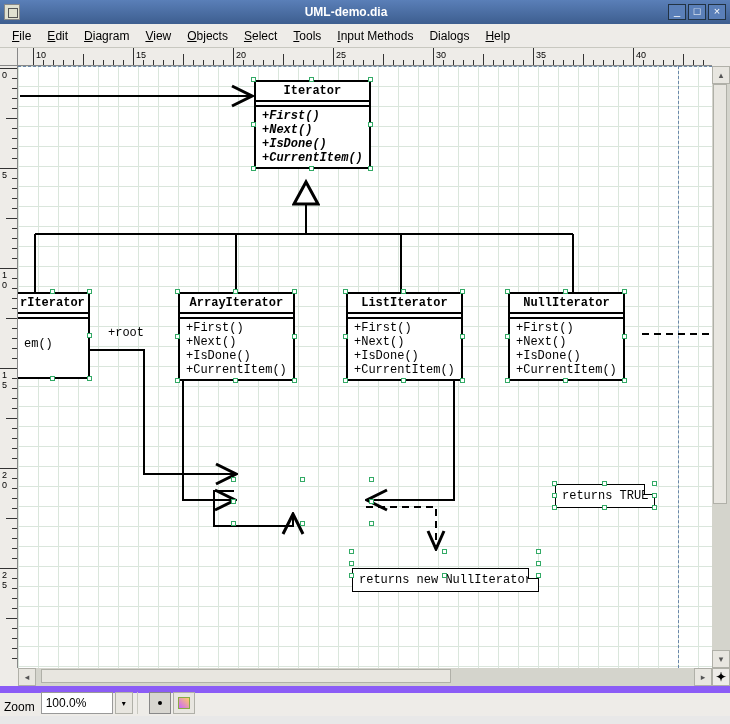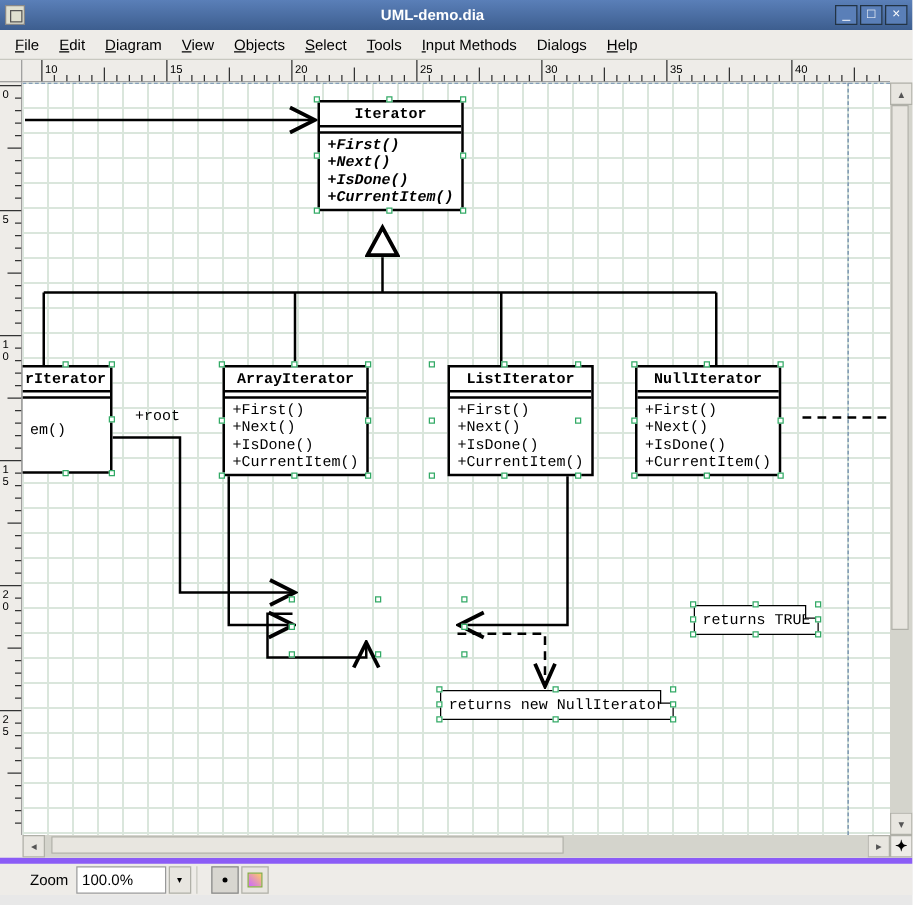--- a/index.html
+++ b/index.html
@@ -38,21 +38,21 @@
 .pageline-h { position: absolute; left: 0; right: 0; height: 0; border-top: 1px dashed #6a87aa; }
 .pageline-v { position: absolute; top: 0; bottom: 0; width: 0; border-left: 1px dashed #6a87aa; }
 
 .hscroll { position: absolute; left: 18px; right: 18px; bottom: 0; height: 18px; background: #eeece8; display: flex; }
 .vscroll { position: absolute; right: 0; top: 18px; bottom: 18px; width: 18px; background: #eeece8; display: flex; flex-direction: column; }
 .sbbtn { width: 18px; height: 18px; background: #e8e6e0; border: 1px solid #b0b0a8; display: flex; align-items: center; justify-content: center; cursor: pointer; font-size: 9px; color: #555; }
 .sbtrack { flex: 1; background: #d4d4cc; position: relative; }
 .sbthumb { position: absolute; background: #e8e6e0; border: 1px solid #b0b0a8; }
 .navcorner { position: absolute; right: 0; bottom: 0; width: 18px; height: 18px; background: #eeece8; border: 1px solid #b0b0a8; display: flex; align-items: center; justify-content: center; font-size: 12px; font-weight: bold; cursor: pointer; }
 
-.statusbar { height: 30px; background: #eeece8; border-top: 5px solid #8b5cf6; display: flex; align-items: center; padding: 2px 20px; gap: 2px; }
+.statusbar { height: 30px; background: #eeece8; border-top: 7px solid #8b5cf6; display: flex; align-items: flex-end; padding: 2px 0; gap: 2px; }
 .statusbar .lbl { font-size: 12px; padding: 0 4px; }
 .zoom-input { width: 72px; height: 22px; border: 1px solid #999; background: #fff; padding: 0 4px; font-size: 12px; }
 .stepbtn { width: 18px; height: 22px; border: 1px solid #b0b0a8; background: #e8e6e0; display: flex; align-items: center; justify-content: center; cursor: pointer; font-size: 8px; }
 .divider { width: 8px; height: 22px; border-left: 1px solid #c8c8c0; margin: 0 2px; }
 .layerbtn { width: 22px; height: 22px; border: 1px solid #b0b0a8; background: #e8e6e0; display: flex; align-items: center; justify-content: center; cursor: pointer; position: relative; }
 .layerbtn.on { border: 1px solid #888; background: #d8d6d0; }
 
 .umlclass { position: absolute; background: #fff; border: 2px solid #000; font-family: "Courier New", monospace; font-size: 12px; }
 .umlclass .name { text-align: center; font-weight: bold; padding: 2px 6px; border-bottom: 2px solid #000; white-space: nowrap; }
 .umlclass .sep { height: 5px; border-bottom: 2px solid #000; }
@@ -322,21 +322,21 @@
         <div class="name">ArrayIterator</div>
         <div class="sep"></div>
         <div class="ops">
           <div>+First()</div>
           <div>+Next()</div>
           <div>+IsDone()</div>
           <div>+CurrentItem()</div>
         </div>
       </div>
 
-      <div class="umlclass" style="left:340px; top:226px;">
+      <div class="umlclass" style="left:328px; top:226px;">
         <div class="name">ListIterator</div>
         <div class="sep"></div>
         <div class="ops">
           <div>+First()</div>
           <div>+Next()</div>
           <div>+IsDone()</div>
           <div>+CurrentItem()</div>
         </div>
       </div>
 
@@ -348,21 +348,21 @@
           <div>+Next()</div>
           <div>+IsDone()</div>
           <div>+CurrentItem()</div>
         </div>
       </div>
 
 
       <div style="position:absolute; left:90px; top:260px; font-family:'Courier New',monospace; font-size:12px;">+root</div>
 
       <div class="note" style="left:537px; top:418px;">returns TRUE</div>
-      <div class="note" style="left:334px; top:486px;">returns new NullIterator</div>
+      <div class="note" style="left:334px; top:502px;">returns new NullIterator</div>
 
       <div id="handles">
           <div class="handle" style="left: 233px; top: 11px;"></div>
           <div class="handle" style="left: 291.414px; top: 11px;"></div>
           <div class="handle" style="left: 349.828px; top: 11px;"></div>
           <div class="handle" style="left: 233px; top: 55.5px;"></div>
           <div class="handle" style="left: 349.828px; top: 55.5px;"></div>
           <div class="handle" style="left: 233px; top: 100px;"></div>
           <div class="handle" style="left: 291.414px; top: 100px;"></div>
           <div class="handle" style="left: 349.828px; top: 100px;"></div>

